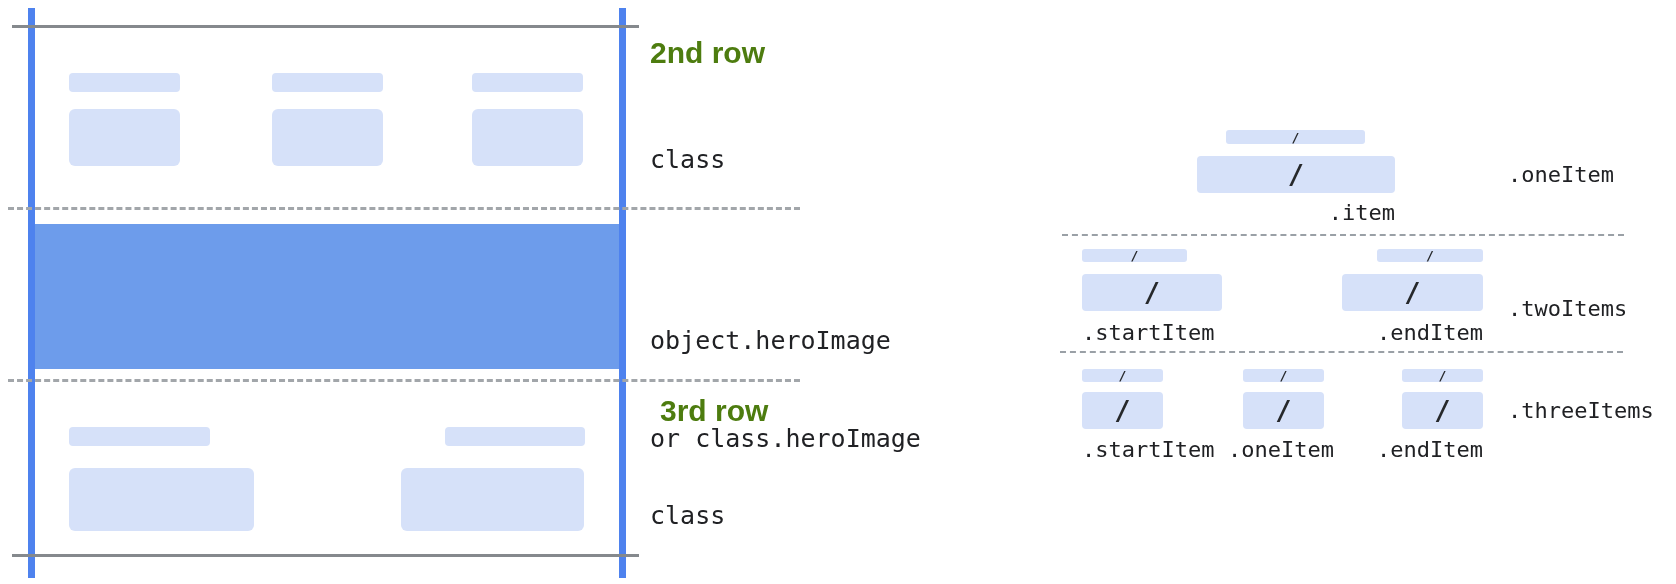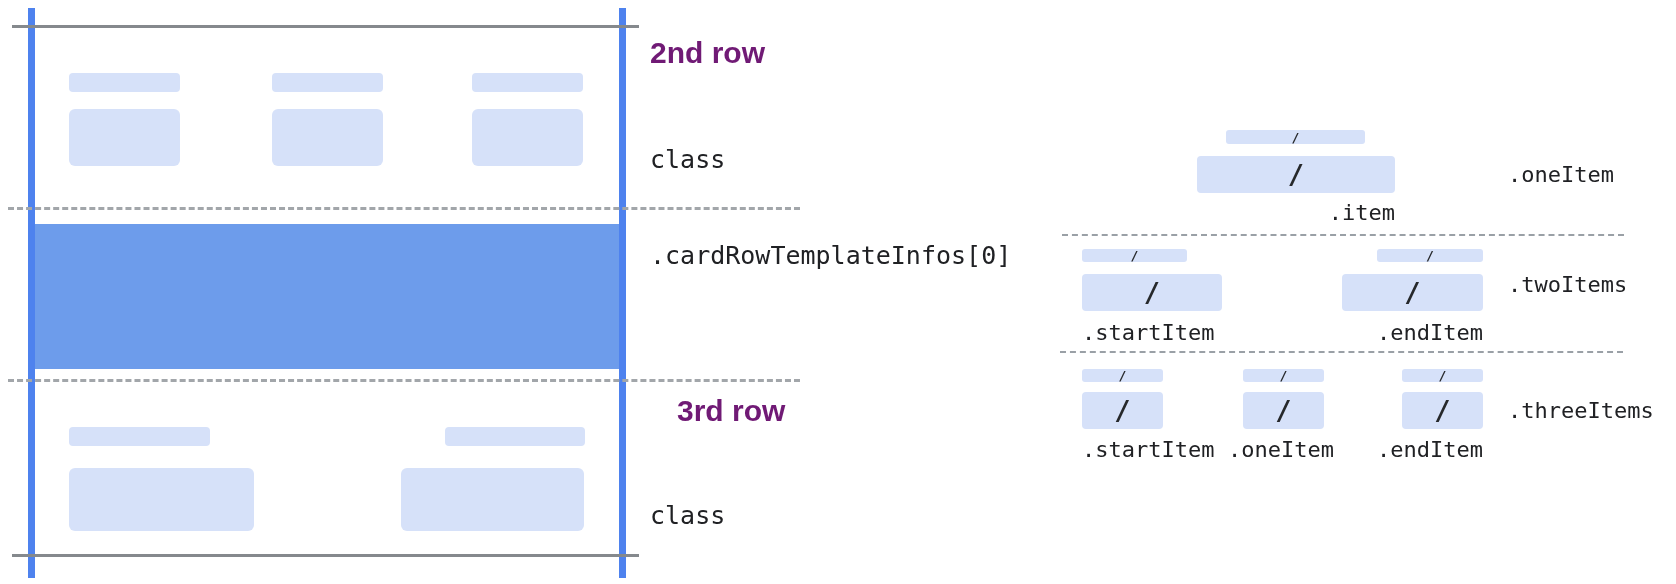--- a/index.html
+++ b/index.html
@@ -13,21 +13,21 @@
   .hero{position:absolute;background:#6d9ceb;}
   .bar{position:absolute;background:#d6e1f9;border-radius:4px;}
   .bar-lg{position:absolute;background:#d6e1f9;border-radius:6px;}
   
   .slashbox{position:absolute;background:#d6e1f9;display:flex;align-items:center;justify-content:center;}
   .slashbox.sm{border-radius:3px;}
   .slashbox.lg{border-radius:4px;}
   .slash-sm{font-family:"DejaVu Sans Mono",monospace;font-weight:600;font-size:13px;color:#26282b;line-height:1;}
   .slash-lg{font-family:"DejaVu Sans Mono",monospace;font-weight:600;font-size:27px;color:#26282b;line-height:1;}
   
-  .title{position:absolute;font-size:30px;font-weight:bold;color:#701a75;line-height:1.1;}
+  .title{position:absolute;font-size:30px;font-weight:bold;color:#4d7c0f;line-height:1.1;}
   .code{position:absolute;font-family:"DejaVu Sans Mono",monospace;font-size:25px;color:#202124;
         line-height:32px;white-space:pre;}
   .code div{height:32px;}
   .rlabel{position:absolute;font-family:"DejaVu Sans Mono",monospace;font-size:22px;color:#202124;
           line-height:26px;white-space:pre;}
   .center{text-align:right;}
 </style>
 </head>
 <body>
 
@@ -50,25 +50,28 @@
   <div class="bar-lg" style="left:472px;top:109px;width:111px;height:57px;"></div>
 
   <div class="bar" style="left:69px;top:427px;width:141px;height:19px;"></div>
   <div class="bar-lg" style="left:69px;top:468px;width:185px;height:63px;"></div>
   <div class="bar" style="left:445px;top:427px;width:140px;height:19px;"></div>
   <div class="bar-lg" style="left:401px;top:468px;width:183px;height:63px;"></div>
 
   <div class="title" style="left:650px;top:36px;">2nd row</div>
   <div class="code" style="left:650px;top:80px;">
     <div>class</div>
-    <div>.cardRowTemplateInfos[0]</div>
   </div>
 
+  <div class="code" style="left:650px;top:258px;line-height:33px;">
+    <div>object.heroImage</div>
+    <div>or class.heroImage</div>
+  </div>
 
-  <div class="title" style="left:677px;top:394px;">3rd row</div>
+  <div class="title" style="left:660px;top:394px;">3rd row</div>
   <div class="code" style="left:650px;top:438px;line-height:31px;">
     <div style="height:31px;">class</div>
     
     
     
   </div>
 
   <div class="slashbox sm" style="left:1226px;top:130px;width:139px;height:14px;">
     <span class="slash-sm">/</span>
   </div>
@@ -87,21 +90,21 @@
     <span class="slash-lg">/</span>
   </div>
   <div class="slashbox sm" style="left:1377px;top:249px;width:106px;height:13px;">
     <span class="slash-sm">/</span>
   </div>
   <div class="slashbox lg" style="left:1342px;top:274px;width:141px;height:37px;">
     <span class="slash-lg">/</span>
   </div>
   <div class="rlabel" style="left:1082px;top:320px;">.startItem</div>
   <div class="rlabel" style="left:1377px;top:320px;">.endItem</div>
-  <div class="rlabel" style="left:1508px;top:272px;">.twoItems</div>
+  <div class="rlabel" style="left:1508px;top:296px;">.twoItems</div>
 
   <div class="dash2" style="left:1060px;top:351px;width:563px;"></div>
 
   <div class="slashbox sm" style="left:1082px;top:369px;width:81px;height:13px;">
     <span class="slash-sm">/</span>
   </div>
   <div class="slashbox lg" style="left:1082px;top:392px;width:81px;height:37px;">
     <span class="slash-lg">/</span>
   </div>
   <div class="slashbox sm" style="left:1243px;top:369px;width:81px;height:13px;">

